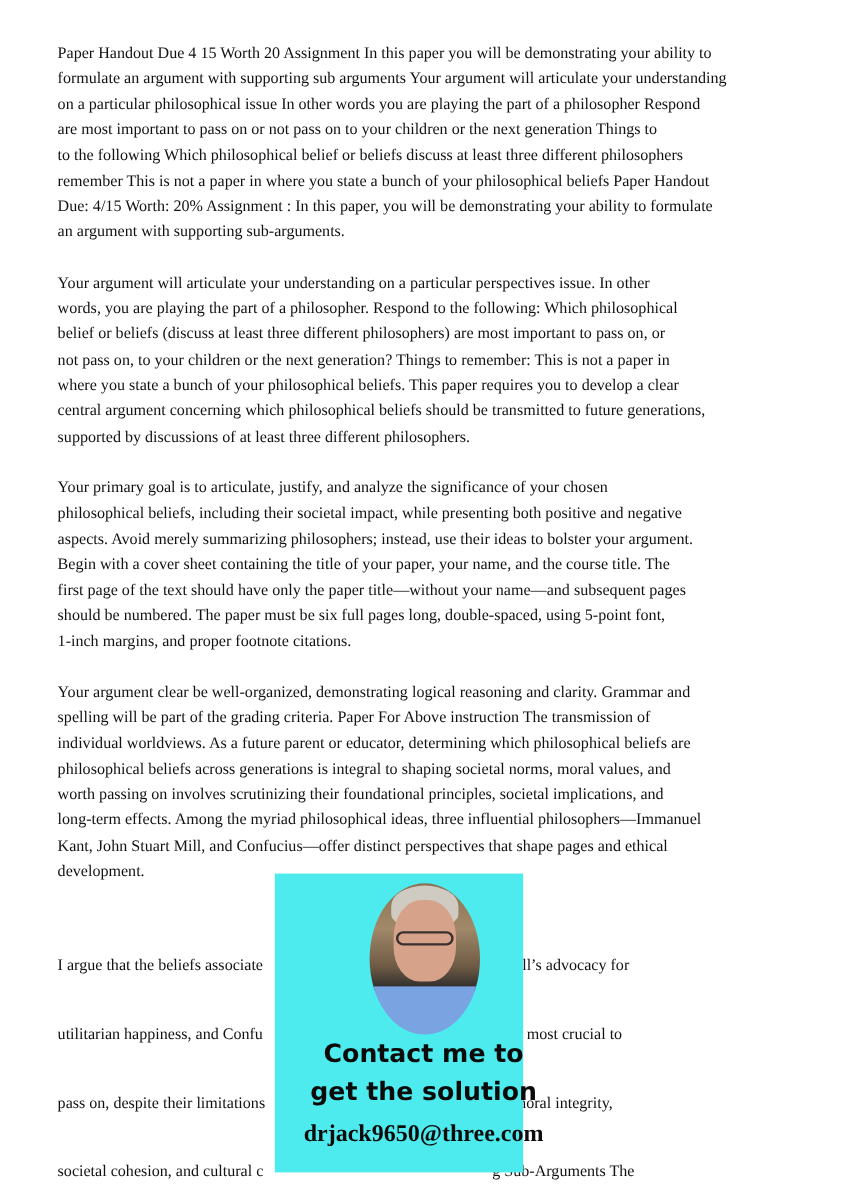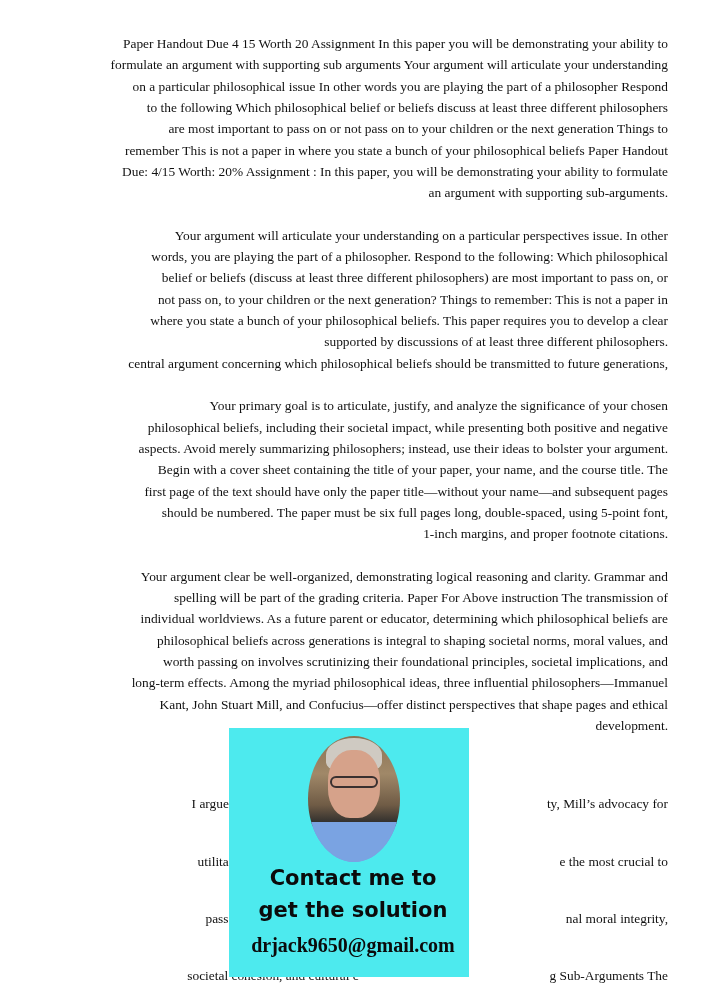--- a/index.html
+++ b/index.html
@@ -5,24 +5,24 @@
     html, body { margin: 0; padding: 0; background: #ffffff; }
     body {
       width: 708px; height: 1000px; position: relative; overflow: hidden;
       font-family: "Liberation Serif", "DejaVu Serif", serif;
       color: #111;
     }
     .page { position: absolute; left: 48px; top: 33px; width: 620px; }
     .para { margin: 0 0 21px 0; }
     .line {
       display: block; white-space: nowrap;
-      font-size: 13.4px; line-height: 21.35px; height: 21.35px; text-align: right;
+      font-size: 13.4px; line-height: 21.35px; height: 21.35px;
     }
     .promo {
-      position: absolute; left: 229px; top: 728px; width: 240px; height: 249px;
+      position: absolute; left: 229px; top: 728px; width: 207px; height: 249px;
       background: #4deaee;
     }
     .avatar {
       position: absolute; left: 79px; top: 8px; width: 92px; height: 126px;
       border-radius: 50%; overflow: hidden;
       background: linear-gradient(#8b7355 0%, #a08868 30%, #6f5b45 55%, #2b2b2b 70%, #6c95d8 72%, #7aa3e2 100%);
     }
     .avatar .hair { position:absolute; left:18px; top:2px; width:56px; height:34px; border-radius:50% 50% 30% 30%; background:#cfcac2; }
     .avatar .face { position:absolute; left:20px; top:14px; width:52px; height:68px; border-radius:45% 45% 42% 42%; background:#d6a28a; }
     .avatar .glasses { position:absolute; left:22px; top:40px; width:48px; height:12px; border:2px solid #3a3030; border-radius:6px; box-sizing:border-box; }
@@ -38,34 +38,34 @@
     }
   </style>
 </head>
 <body>
 
 <div class="page">
   <div class="para">
     <span class="line">Paper Handout Due 4 15 Worth 20 Assignment In this paper you will be demonstrating your ability to</span>
     <span class="line">formulate an argument with supporting sub arguments Your argument will articulate your understanding</span>
     <span class="line">on a particular philosophical issue In other words you are playing the part of a philosopher Respond</span>
+    <span class="line">are most important to pass on or not pass on to your children or the next generation Things to</span>
     <span class="line">to the following Which philosophical belief or beliefs discuss at least three different philosophers</span>
-    <span class="line">are most important to pass on or not pass on to your children or the next generation Things to</span>
     <span class="line">remember This is not a paper in where you state a bunch of your philosophical beliefs Paper Handout</span>
     <span class="line">Due: 4/15 Worth: 20% Assignment : In this paper, you will be demonstrating your ability to formulate</span>
     <span class="line">an argument with supporting sub-arguments.</span>
   </div>
   <div class="para">
     <span class="line">Your argument will articulate your understanding on a particular perspectives issue. In other</span>
     <span class="line">words, you are playing the part of a philosopher. Respond to the following: Which philosophical</span>
     <span class="line">belief or beliefs (discuss at least three different philosophers) are most important to pass on, or</span>
     <span class="line">not pass on, to your children or the next generation? Things to remember: This is not a paper in</span>
     <span class="line">where you state a bunch of your philosophical beliefs. This paper requires you to develop a clear</span>
+    <span class="line">central argument concerning which philosophical beliefs should be transmitted to future generations,</span>
     <span class="line">supported by discussions of at least three different philosophers.</span>
-    <span class="line">central argument concerning which philosophical beliefs should be transmitted to future generations,</span>
   </div>
   <div class="para">
     <span class="line">Your primary goal is to articulate, justify, and analyze the significance of your chosen</span>
     <span class="line">philosophical beliefs, including their societal impact, while presenting both positive and negative</span>
     <span class="line">aspects. Avoid merely summarizing philosophers; instead, use their ideas to bolster your argument.</span>
     <span class="line">Begin with a cover sheet containing the title of your paper, your name, and the course title. The</span>
     <span class="line">first page of the text should have only the paper title—without your name—and subsequent pages</span>
     <span class="line">should be numbered. The paper must be six full pages long, double-spaced, using 5-point font,</span>
     <span class="line">1-inch margins, and proper footnote citations.</span>
   </div>
@@ -93,14 +93,14 @@
 
 <div class="promo">
   <div class="avatar">
     <div class="shirt"></div>
     <div class="hair"></div>
     <div class="face"></div>
     <div class="glasses"></div>
   </div>
   <div class="promo-line promo-l1">Contact me to</div>
   <div class="promo-line promo-l2">get the solution</div>
-  <div class="promo-line promo-email">drjack9650@gmail.com</div>
+  <div class="promo-line promo-email">drjack9650@three.com</div>
 </div>
 
 </body></html>

